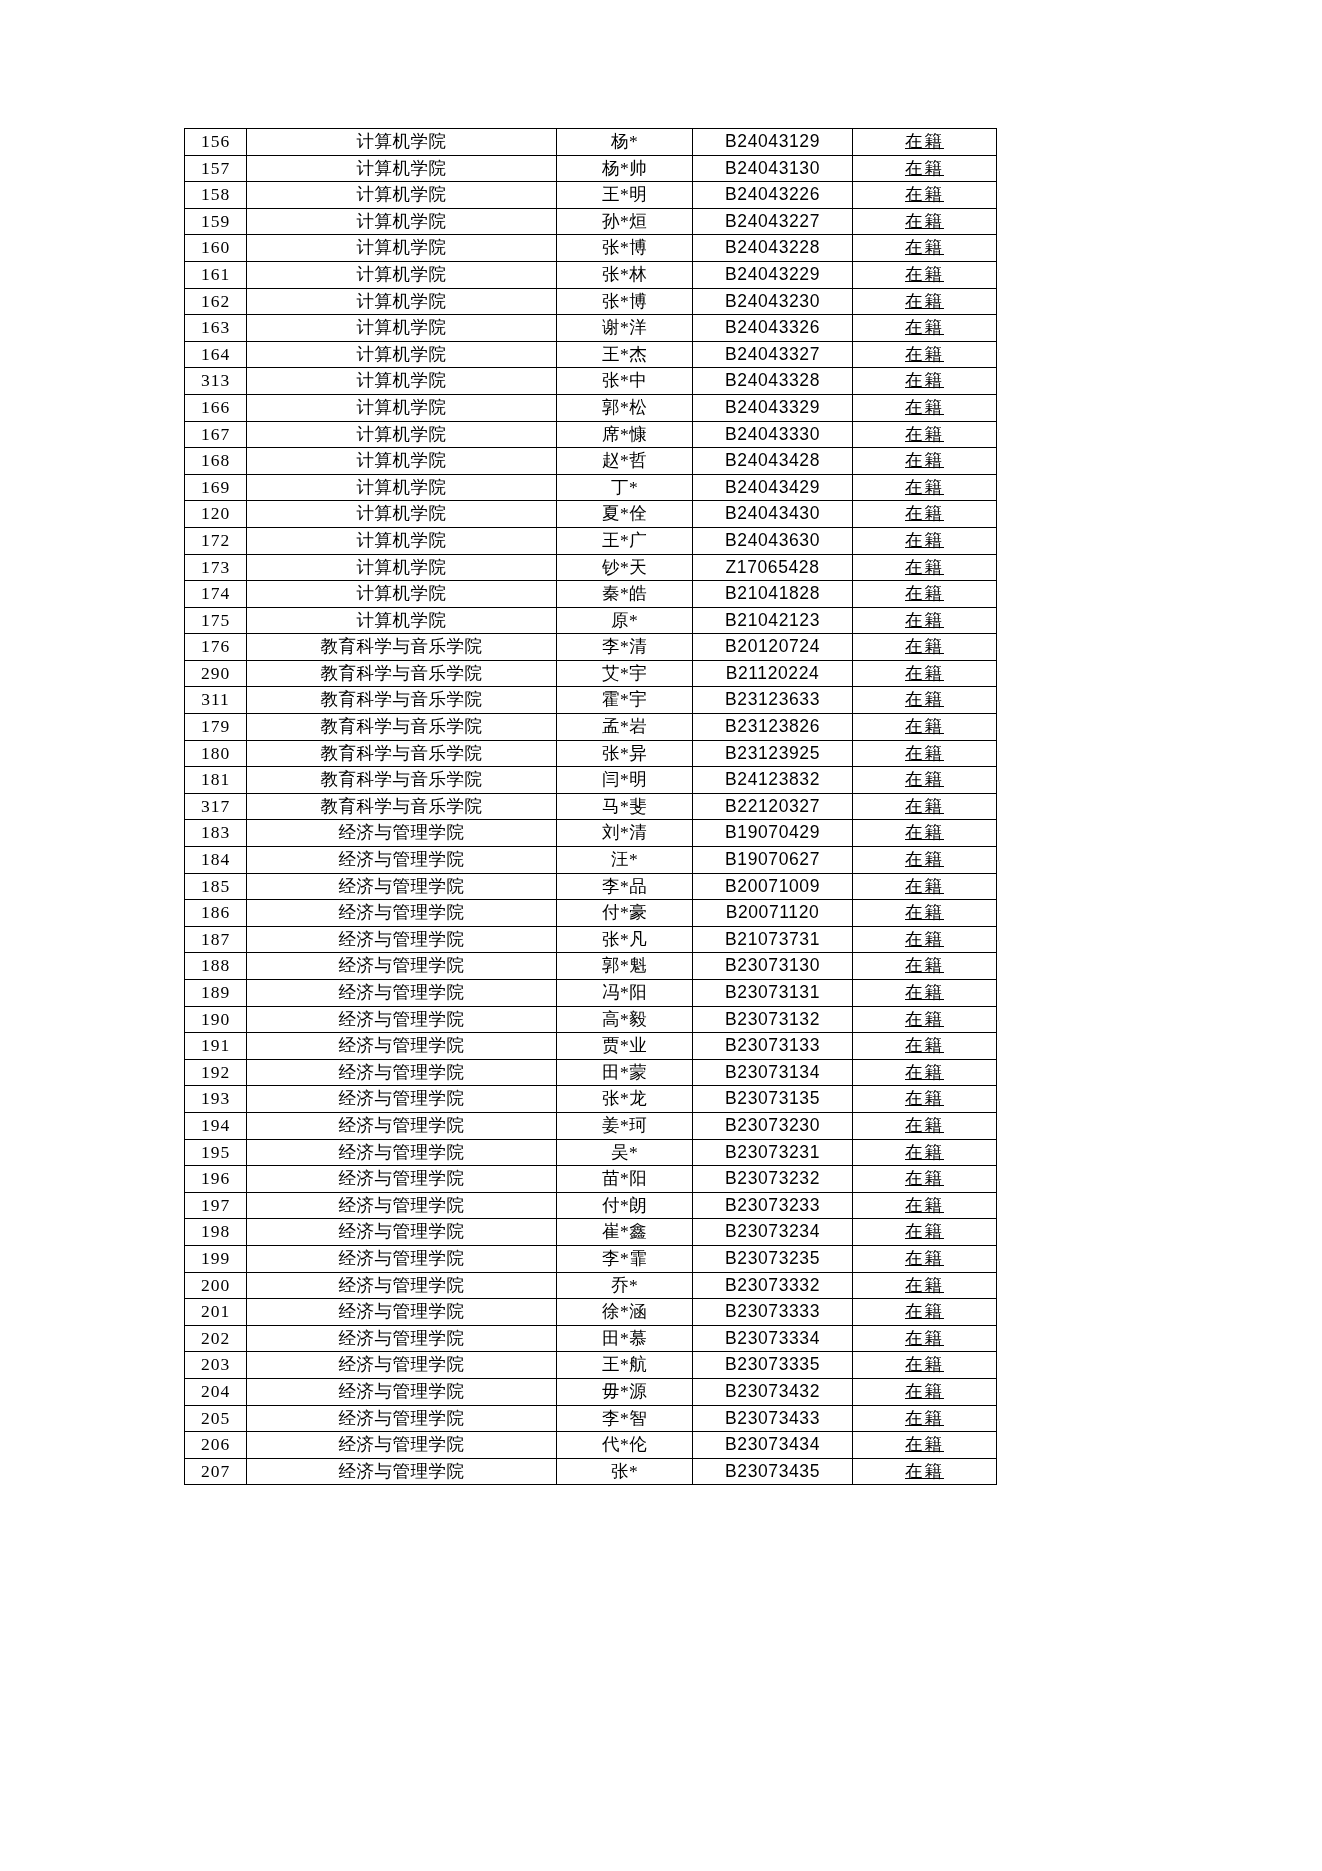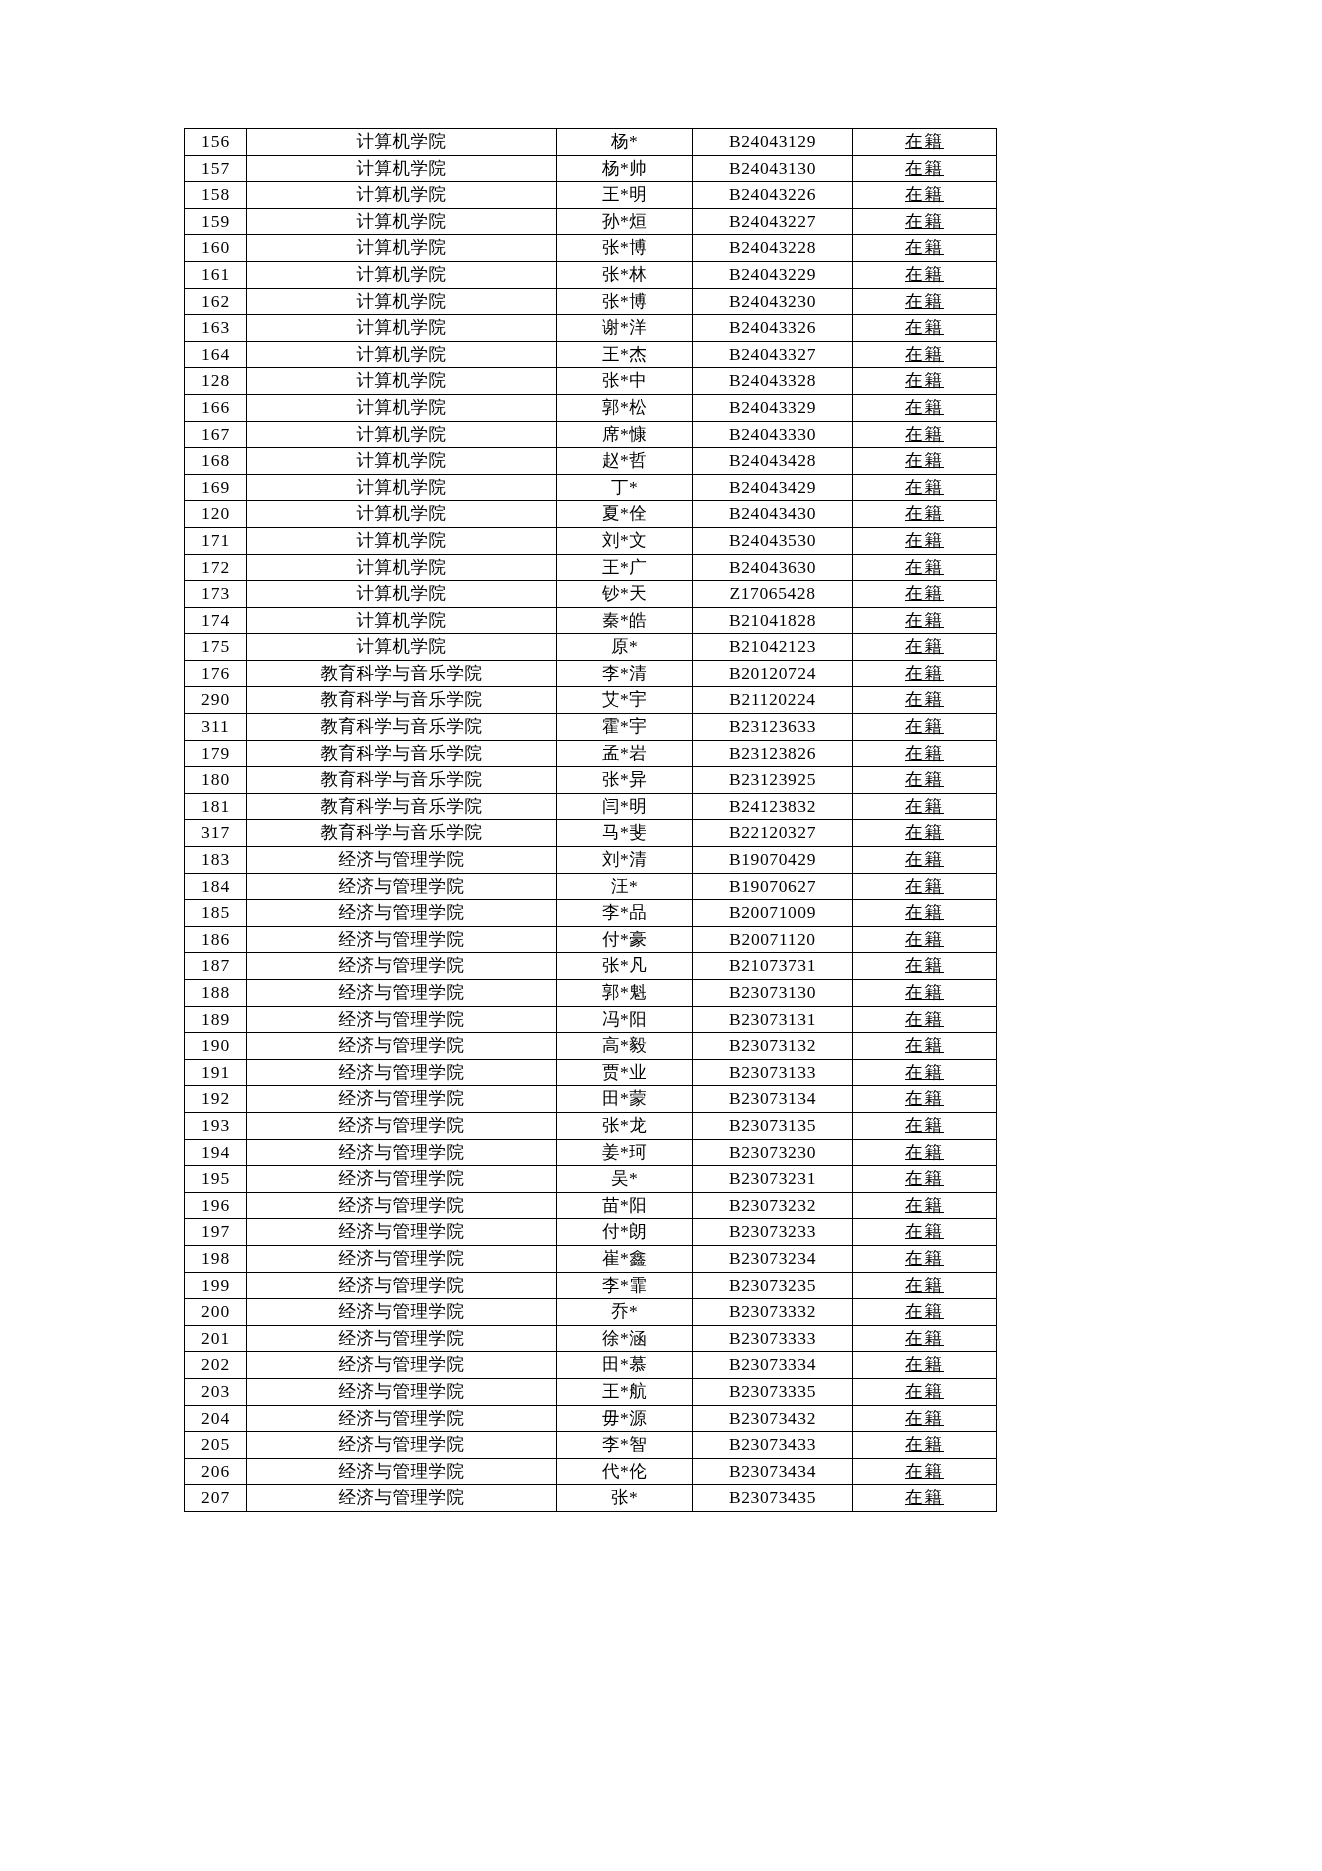--- a/index.html
+++ b/index.html
@@ -54,21 +54,21 @@
   }
   td.college {
     font-size: 17.5px;
     letter-spacing: 0.5px;
   }
   td.name {
     font-size: 17.5px;
     letter-spacing: 0.5px;
   }
   td.sid {
-    font-family: Liberation Serif, serif;
+    font-family: Liberation Sans, sans-serif;
     font-size: 17.5px;
     letter-spacing: 0.6px;
   }
   td.status {
     font-size: 17.5px;
     letter-spacing: 2px;
     text-decoration: underline;
   }
 </style>
 </head>
@@ -142,21 +142,21 @@
             <td class="status">在籍</td>
           </tr>
           <tr>
             <td class="index">164</td>
             <td class="college">计算机学院</td>
             <td class="name">王*杰</td>
             <td class="sid">B24043327</td>
             <td class="status">在籍</td>
           </tr>
           <tr>
-            <td class="index">128</td>
+            <td class="index">313</td>
             <td class="college">计算机学院</td>
             <td class="name">张*中</td>
             <td class="sid">B24043328</td>
             <td class="status">在籍</td>
           </tr>
           <tr>
             <td class="index">166</td>
             <td class="college">计算机学院</td>
             <td class="name">郭*松</td>
             <td class="sid">B24043329</td>
@@ -181,27 +181,20 @@
             <td class="college">计算机学院</td>
             <td class="name">丁*</td>
             <td class="sid">B24043429</td>
             <td class="status">在籍</td>
           </tr>
           <tr>
             <td class="index">120</td>
             <td class="college">计算机学院</td>
             <td class="name">夏*佺</td>
             <td class="sid">B24043430</td>
-            <td class="status">在籍</td>
-          </tr>
-          <tr>
-            <td class="index">171</td>
-            <td class="college">计算机学院</td>
-            <td class="name">刘*文</td>
-            <td class="sid">B24043530</td>
             <td class="status">在籍</td>
           </tr>
           <tr>
             <td class="index">172</td>
             <td class="college">计算机学院</td>
             <td class="name">王*广</td>
             <td class="sid">B24043630</td>
             <td class="status">在籍</td>
           </tr>
           <tr>

